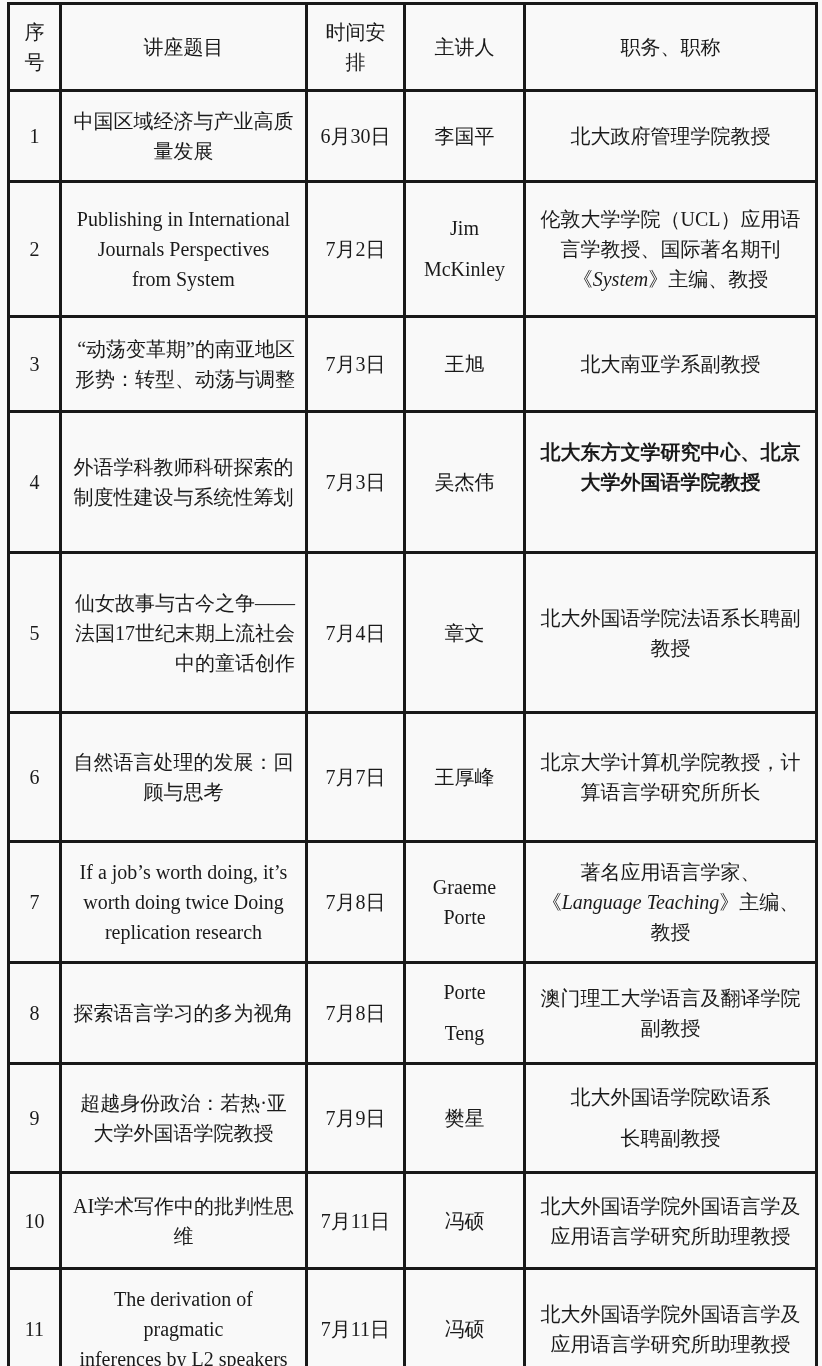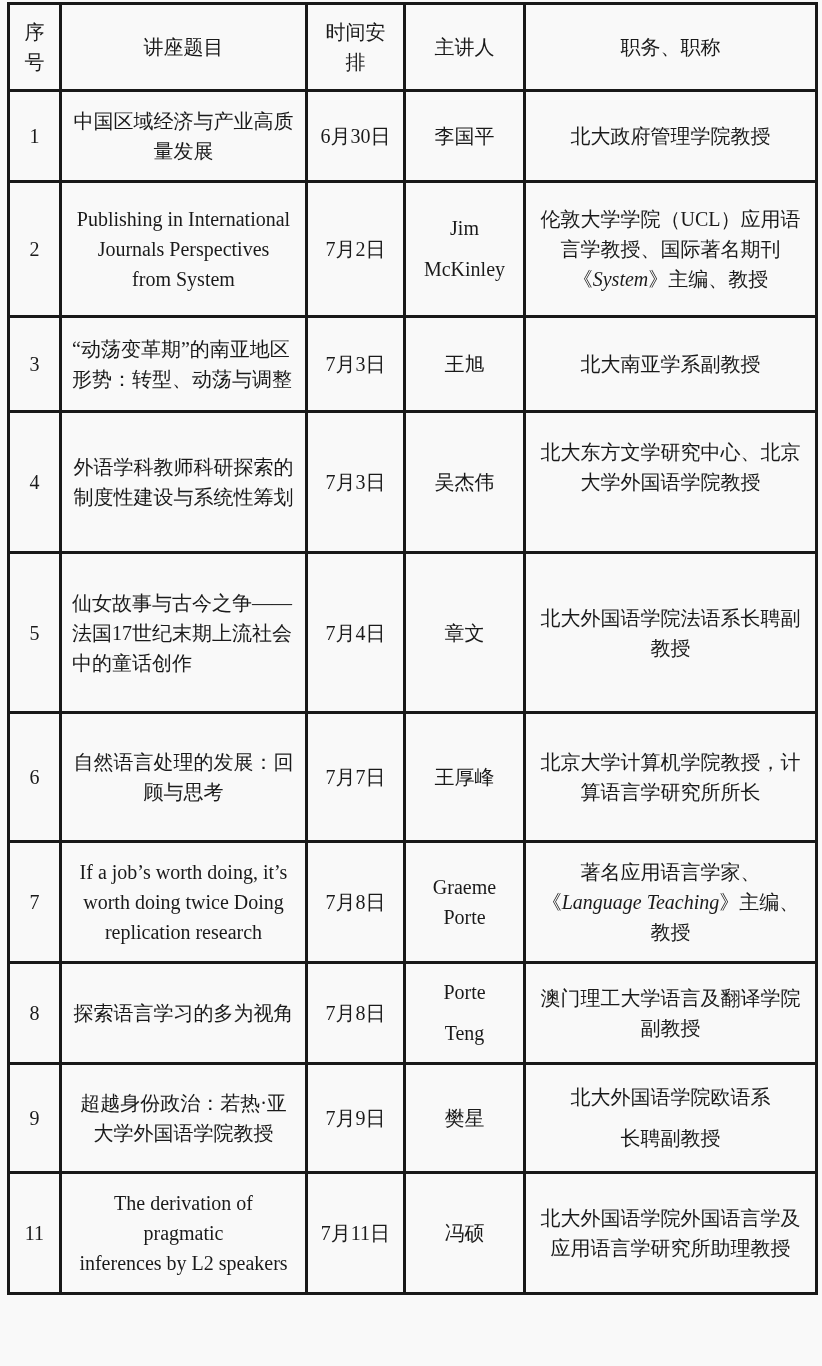--- a/index.html
+++ b/index.html
@@ -25,23 +25,23 @@
     text-align: center;
     vertical-align: middle;
     white-space: pre-line;
     line-height: 1.5;
     padding: 2px 8px;
     font-weight: normal;
     overflow: hidden;
     word-break: break-word;
   }
   td.c-title { padding: 14px 10px; }
-  td.left { text-align: left; margin-top: 8px; }
+  td.left { text-align: right; margin-top: 8px; }
   td.spaced { line-height: 2.05; margin-left: 13px; }
-  td.vtop { vertical-align: top; padding-top: 24px; }
+  td.vtop { vertical-align: top; padding-top: 24px; font-weight: bold; }
   i { }
 </style>
 </head>
 <body>
 
 <div class="table-wrap">
   <table class="lecture-table">
     <colgroup>
       <col style="width:52px">
       <col style="width:246px">
@@ -148,20 +148,29 @@
       <tr style="height:109px">
         <td class="c-no">9</td>
         <td class="c-title">超越身份政治：若热·亚
 大学外国语学院教授</td>
         <td class="c-date">7月9日</td>
         <td class="c-speaker">樊星</td>
         <td class="c-pos spaced">北大外国语学院欧语系
 长聘副教授</td>
       </tr>
 
+      <tr style="height:96px">
+        <td class="c-no">10</td>
+        <td class="c-title">AI学术写作中的批判性思
+维</td>
+        <td class="c-date">7月11日</td>
+        <td class="c-speaker">冯硕</td>
+        <td class="c-pos">北大外国语学院外国语言学及
+应用语言学研究所助理教授</td>
+      </tr>
 
       <tr style="height:117px">
         <td class="c-no">11</td>
         <td class="c-title">The derivation of pragmatic
 inferences by L2 speakers</td>
         <td class="c-date">7月11日</td>
         <td class="c-speaker">冯硕</td>
         <td class="c-pos">北大外国语学院外国语言学及
 应用语言学研究所助理教授</td>
       </tr>

